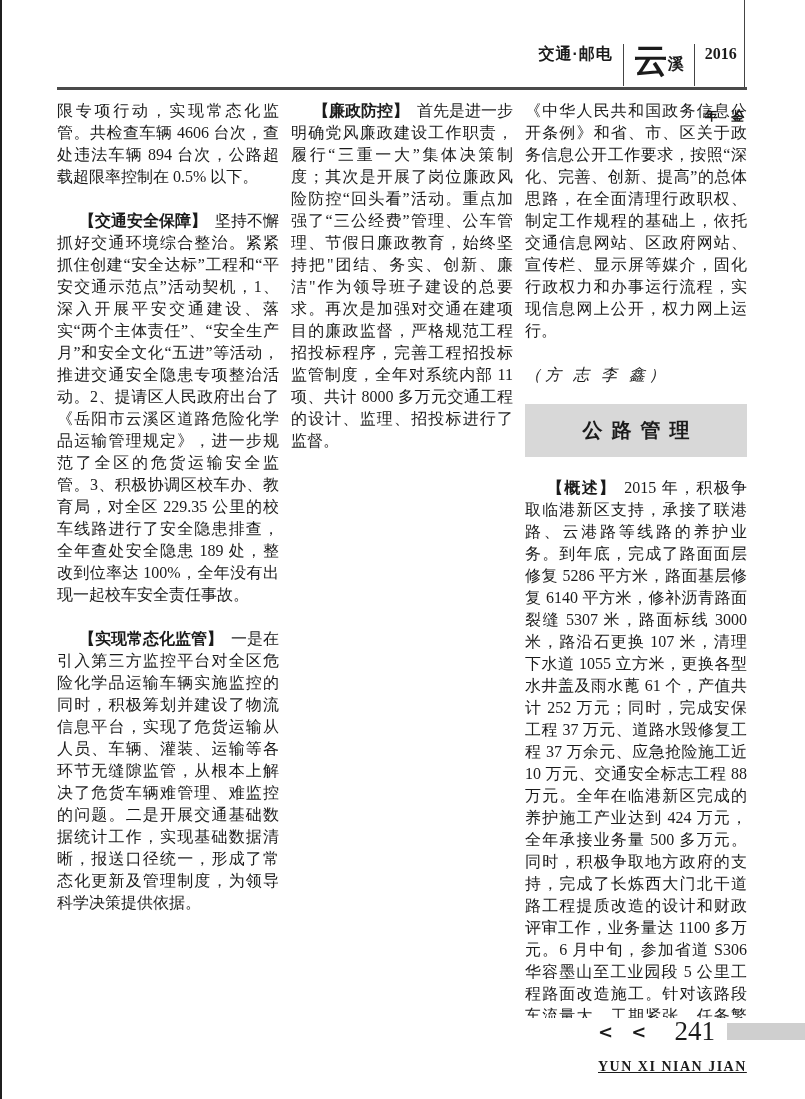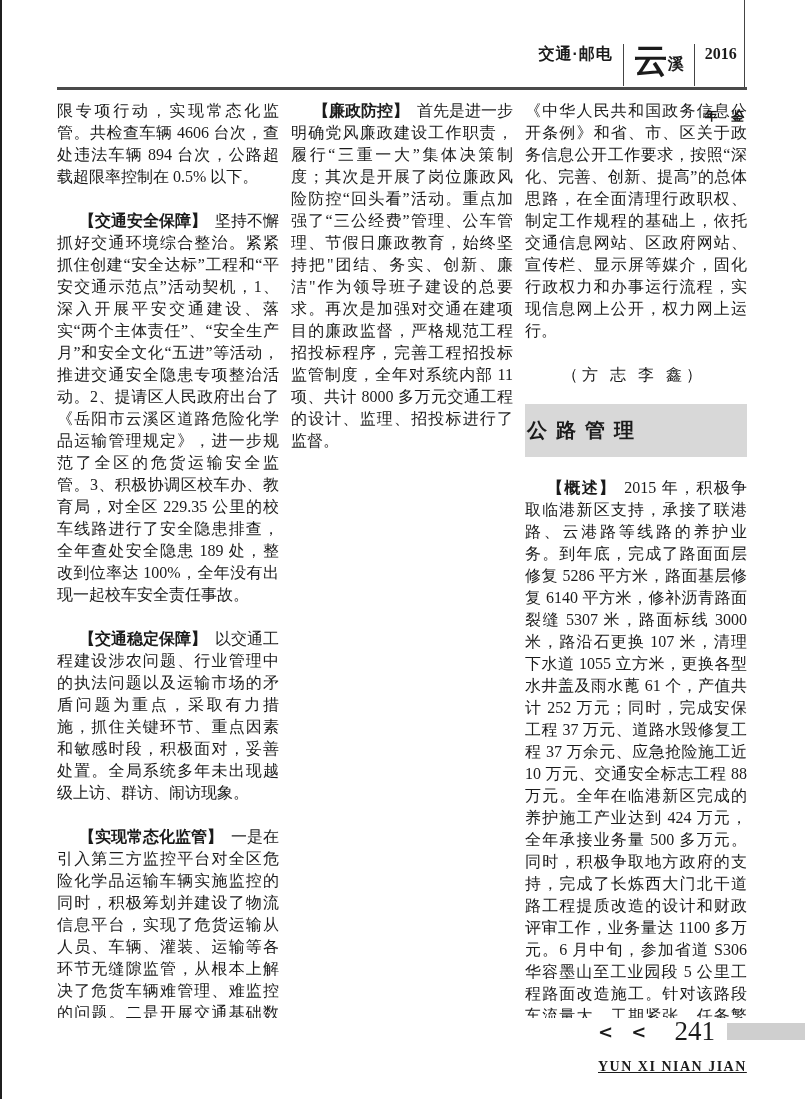--- a/index.html
+++ b/index.html
@@ -38,26 +38,26 @@
   .body-text {
     font-size:16px; line-height:22px; text-align:justify;
     margin:0 0 22px 0;
   }
   .entry-head {
     font-family:Liberation Sans, sans-serif;
     font-weight:bold;
     margin-left:22px;
   }
   .author-line {
-    font-size:16px; line-height:22px; text-align:center;
-    letter-spacing:4px; padding-right:4px;
+    font-size:16px; line-height:22px; text-align:left;
+    font-style:italic; letter-spacing:4px; padding-right:4px;
     margin:0 0 18px 0;
   }
   .section-box {
-    background:#d8d8d8; padding:13px 2px;
+    background:#d8d8d8; text-align:center; padding:13px 12px;
     margin:14px 0 20px 0;
   }
   .section-box span {
     font-family:"Liberation Sans","DejaVu Sans",sans-serif;
     font-weight:bold; font-size:20px; letter-spacing:9px; margin-right:-9px;
   }
 
   
   .footer { position:absolute; top:1016px; left:0; width:805px; }
   .footer-line { display:flex; align-items:center; }
@@ -92,21 +92,20 @@
       <span class="year-label">年 鉴</span>
     </div>
   </div>
   <div class="corner-vline"></div>
   <div class="header-rule"></div>
 
   <div class="columns" id="columns">
       <div class="column">
         <p class="body-text">限专项行动，实现常态化监管。共检查车辆 4606 台次，查处违法车辆 894 台次，公路超载超限率控制在 0.5% 以下。</p>
         <p class="body-text"><span class="entry-head">【交通安全保障】</span> 坚持不懈抓好交通环境综合整治。紧紧抓住创建“安全达标”工程和“平安交通示范点”活动契机，1、深入开展平安交通建设、落实“两个主体责任”、“安全生产月”和安全文化“五进”等活动，推进交通安全隐患专项整治活动。2、提请区人民政府出台了《岳阳市云溪区道路危险化学品运输管理规定》，进一步规范了全区的危货运输安全监管。3、积极协调区校车办、教育局，对全区 229.35 公里的校车线路进行了安全隐患排查，全年查处安全隐患 189 处，整改到位率达 100%，全年没有出现一起校车安全责任事故。</p>
-        <p class="body-text"><span class="entry-head">【交通稳定保障】</span> 以交通工程建设涉农问题、行业管理中的执法问题以及运输市场的矛盾问题为重点，采取有力措施，抓住关键环节、重点因素和敏感时段，积极面对，妥善处置。全局系统多年未出现越级上访、群访、闹访现象。</p>
         <p class="body-text"><span class="entry-head">【实现常态化监管】</span> 一是在引入第三方监控平台对全区危险化学品运输车辆实施监控的同时，积极筹划并建设了物流信息平台，实现了危货运输从人员、车辆、灌装、运输等各环节无缝隙监管，从根本上解决了危货车辆难管理、难监控的问题。二是开展交通基础数据统计工作，实现基础数据清晰，报送口径统一，形成了常态化更新及管理制度，为领导科学决策提供依据。</p>
       </div>
       <div class="column">
         <p class="body-text"><span class="entry-head">【廉政防控】</span> 首先是进一步明确党风廉政建设工作职责，履行“三重一大”集体决策制度；其次是开展了岗位廉政风险防控“回头看”活动。重点加强了“三公经费”管理、公车管理、节假日廉政教育，始终坚持把"团结、务实、创新、廉洁"作为领导班子建设的总要求。再次是加强对交通在建项目的廉政监督，严格规范工程招投标程序，完善工程招投标监管制度，全年对系统内部 11 项、共计 8000 多万元交通工程的设计、监理、招投标进行了监督。</p>
       </div>
       <div class="column">
         <p class="body-text">《中华人民共和国政务信息公开条例》和省、市、区关于政务信息公开工作要求，按照“深化、完善、创新、提高”的总体思路，在全面清理行政职权、制定工作规程的基础上，依托交通信息网站、区政府网站、宣传栏、显示屏等媒介，固化行政权力和办事运行流程，实现信息网上公开，权力网上运行。</p>
         <p class="author-line">（方  志  李  鑫）</p>
         <div class="section-box"><span>公路管理</span></div>
         <p class="body-text"><span class="entry-head">【概述】</span> 2015 年，积极争取临港新区支持，承接了联港路、云港路等线路的养护业务。到年底，完成了路面面层修复 5286 平方米，路面基层修复 6140 平方米，修补沥青路面裂缝 5307 米，路面标线 3000 米，路沿石更换 107 米，清理下水道 1055 立方米，更换各型水井盖及雨水蓖 61 个，产值共计 252 万元；同时，完成安保工程 37 万元、道路水毁修复工程 37 万余元、应急抢险施工近 10 万元、交通安全标志工程 88 万元。全年在临港新区完成的养护施工产业达到 424 万元，全年承接业务量 500 多万元。同时，积极争取地方政府的支持，完成了长炼西大门北干道路工程提质改造的设计和财政评审工作，业务量达 1100 多万元。6 月中旬，参加省道 S306 华容墨山至工业园段 5 公里工程路面改造施工。针对该路段车流量大、工期紧张、任务繁重等不利因素，采取半幅封闭、半幅正常通行和跳跃式施工法，仅用 15 天就完成了 3400 多平方米破碎板的换板工作。在不到一个月时间里，完成裂缝处治 7200 多米，路面板底压浆 4.6 万多平方米，清灌缝、抗裂贴 3.3 万多米，</p>

